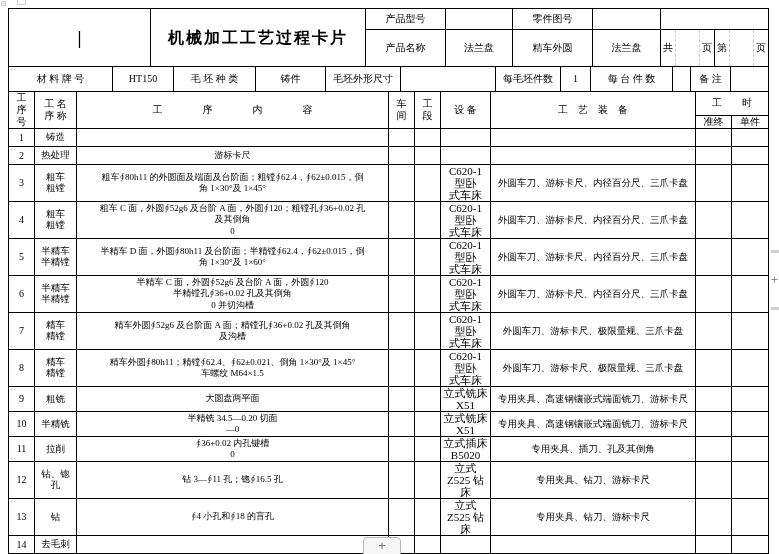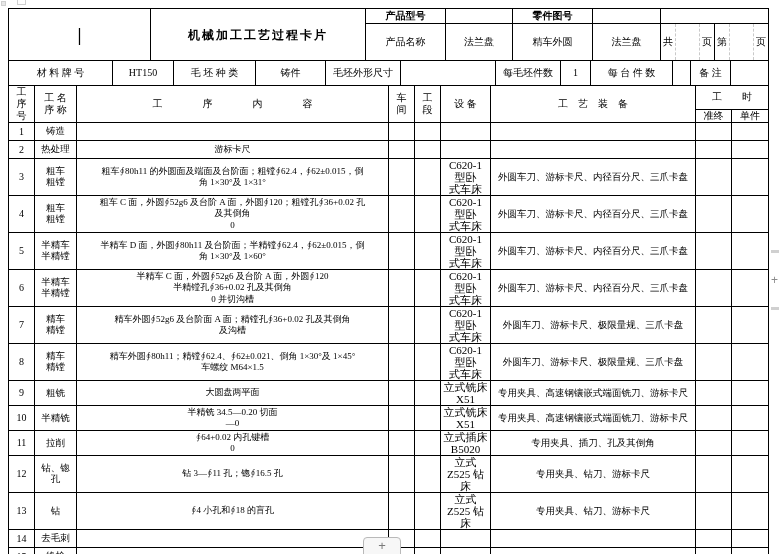--- a/index.html
+++ b/index.html
@@ -4,24 +4,24 @@
 <style>
   * { margin:0; padding:0; box-sizing:border-box; }
   html,body { width:779px; height:554px; overflow:hidden; background:#fff;
     font-family:"Liberation Serif","DejaVu Serif",serif; color:#000; }
   .sheet { position:absolute; left:8px; top:8px; width:762px; }
   table { border-collapse:collapse; table-layout:fixed; width:760px; }
   td { border:1px solid #000; text-align:center; vertical-align:middle;
        white-space:pre-line; font-size:10px; line-height:12px; padding:0 2px; overflow:hidden; }
 
   
-  .t-top tr.r1 td { height:15px;font-weight:bold; }
+  .t-top tr.r1 td { height:21px; }
   .t-top tr.r2 td { height:20px;text-align:center; }
   .logo-cell { font-size:18px; font-weight:bold; }
-  .title-cell { font-size:12px; font-weight:bold; letter-spacing:2px; }
+  .title-cell { font-size:16px; font-weight:bold; letter-spacing:2px; }
   .pages-flex { display:flex; align-items:center; height:100%; }
   .pages-flex span { padding:0 2px; }
   .gap-d { flex:1; align-self:stretch; border-left:1px dashed #c9c9c9; border-right:1px dashed #c9c9c9; }
   .sep-s { align-self:stretch; border-left:1px solid #000; padding:0 !important; }
 
   .t-mat td { height:25px; font-size:10px;margin-top:33px; }
 
   
   .t-main td { height:18px; }
   .t-main .hd { font-size:10px; }
@@ -184,21 +184,21 @@
     <td class="c-equip"></td>
     <td class="c-tool"></td>
     <td class="c-prep"></td>
     <td class="c-piece"></td>
   </tr>
         <tr>
     <td class="c-no">3</td>
     <td class="c-name">粗车
 粗镗</td>
     <td class="c-content">粗车∮80h11 的外圆面及端面及台阶面；粗镗∮62.4，∮62±0.015，倒
-角 1×30°及 1×31°</td>
+角 1×30°及 1×45°</td>
     <td class="c-ws"></td>
     <td class="c-sec"></td>
     <td class="c-equip">C620-1 型卧
 式车床</td>
     <td class="c-tool">外圆车刀、游标卡尺、内径百分尺、三爪卡盘</td>
     <td class="c-prep"></td>
     <td class="c-piece"></td>
   </tr>
         <tr>
     <td class="c-no">4</td>
@@ -293,21 +293,21 @@
     <td class="c-sec"></td>
     <td class="c-equip">立式铣床
 X51</td>
     <td class="c-tool">专用夹具、高速钢镶嵌式端面铣刀、游标卡尺</td>
     <td class="c-prep"></td>
     <td class="c-piece"></td>
   </tr>
         <tr>
     <td class="c-no">11</td>
     <td class="c-name">拉削</td>
-    <td class="c-content">∮64+0.02 内孔键槽
+    <td class="c-content">∮36+0.02 内孔键槽
 0</td>
     <td class="c-ws"></td>
     <td class="c-sec"></td>
     <td class="c-equip">立式插床
 B5020</td>
     <td class="c-tool">专用夹具、插刀、孔及其倒角</td>
     <td class="c-prep"></td>
     <td class="c-piece"></td>
   </tr>
         <tr>

